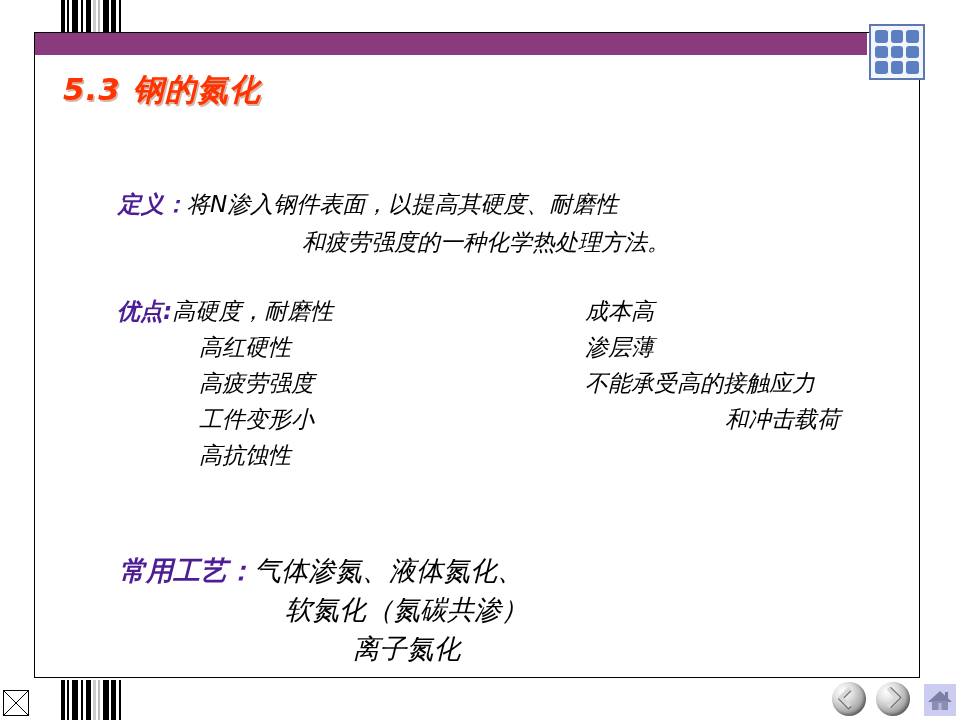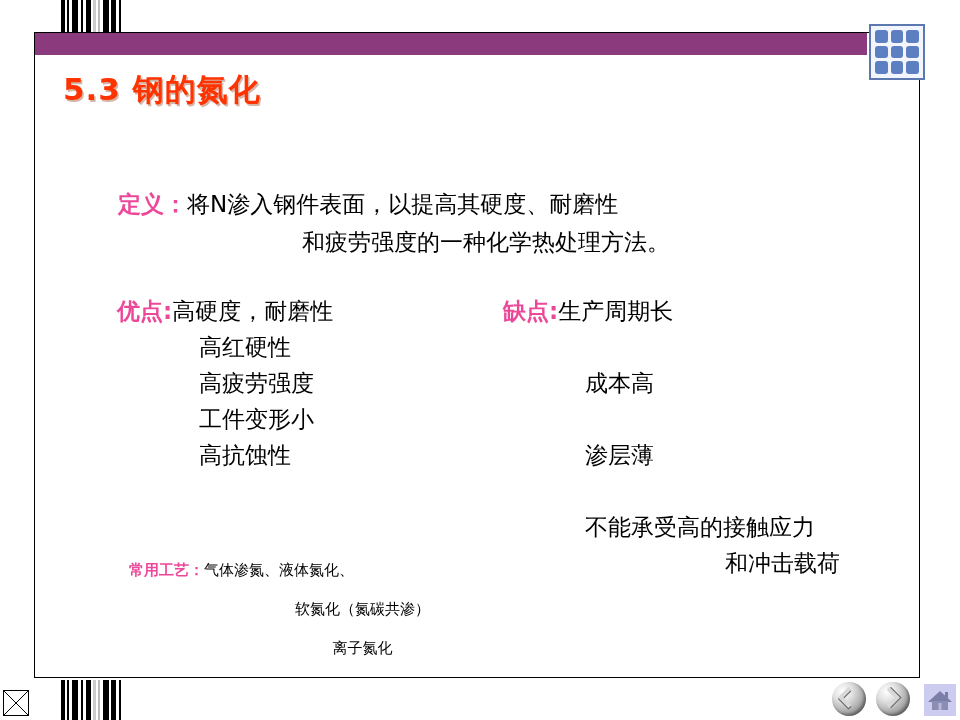--- a/index.html
+++ b/index.html
@@ -125,51 +125,52 @@
   #grid-icon span {
     background: #5B7FC0;
     border-radius: 3px;
   }
 
   
   .cn {
     font-family: "DejaVu Sans", "Liberation Sans", sans-serif;
     color: #000000;
     white-space: nowrap;
+    font-style: italic;
   }
   .blue-label {
-    color: #ec4899;
+    color: #4c1d95;
     font-weight: bold;
   }
 
   #definition-block {
     position: absolute;
     left: 83px;
     top: 152px;
     font-size: 23px;
     line-height: 38px;
   }
   #definition-block .line2 { padding-left: 184px; }
 
   .col-block {
     position: absolute;
     font-size: 23px;
     line-height: 36px;
   }
   #pros-block { left: 82px; top: 260px; }
   #cons-block { left: 468px; top: 260px; }
   .col-block .indent { padding-left: 82px; }
-  #cons-block .indent { padding-left: 82px; margin-top: 36px; }
+  #cons-block .indent { padding-left: 82px; }
   #cons-block .indent-far { padding-left: 222px; }
 
   #process-block {
     position: absolute;
-    left: 94px;
+    left: 84px;
     top: 518px;
-    font-size: 15px;
+    font-size: 27px;
     line-height: 39px;
   }
   #process-block .indent { padding-left: 166px; text-align: center; }
 
   
   .nav-orb {
     position: absolute;
     top: 682px;
     width: 34px;
     height: 34px;
@@ -231,21 +232,20 @@
 
   <div id="pros-block" class="col-block">
     <div class="cn"><span class="blue-label">优点:</span><span>高硬度，耐磨性</span></div>
     <div class="cn indent">高红硬性</div>
     <div class="cn indent">高疲劳强度</div>
     <div class="cn indent">工件变形小</div>
     <div class="cn indent">高抗蚀性</div>
   </div>
 
   <div id="cons-block" class="col-block">
-    <div class="cn"><span class="blue-label">缺点:</span><span>生产周期长</span></div>
     <div class="cn indent">成本高</div>
     <div class="cn indent">渗层薄</div>
     <div class="cn indent">不能承受高的接触应力</div>
     <div class="cn indent-far">和冲击载荷</div>
   </div>
 
   <div id="process-block">
     <div class="cn"><span class="blue-label">常用工艺：</span><span>气体渗氮、液体氮化、</span></div>
     <div class="cn indent">软氮化（氮碳共渗）</div>
     <div class="cn indent">离子氮化</div>

